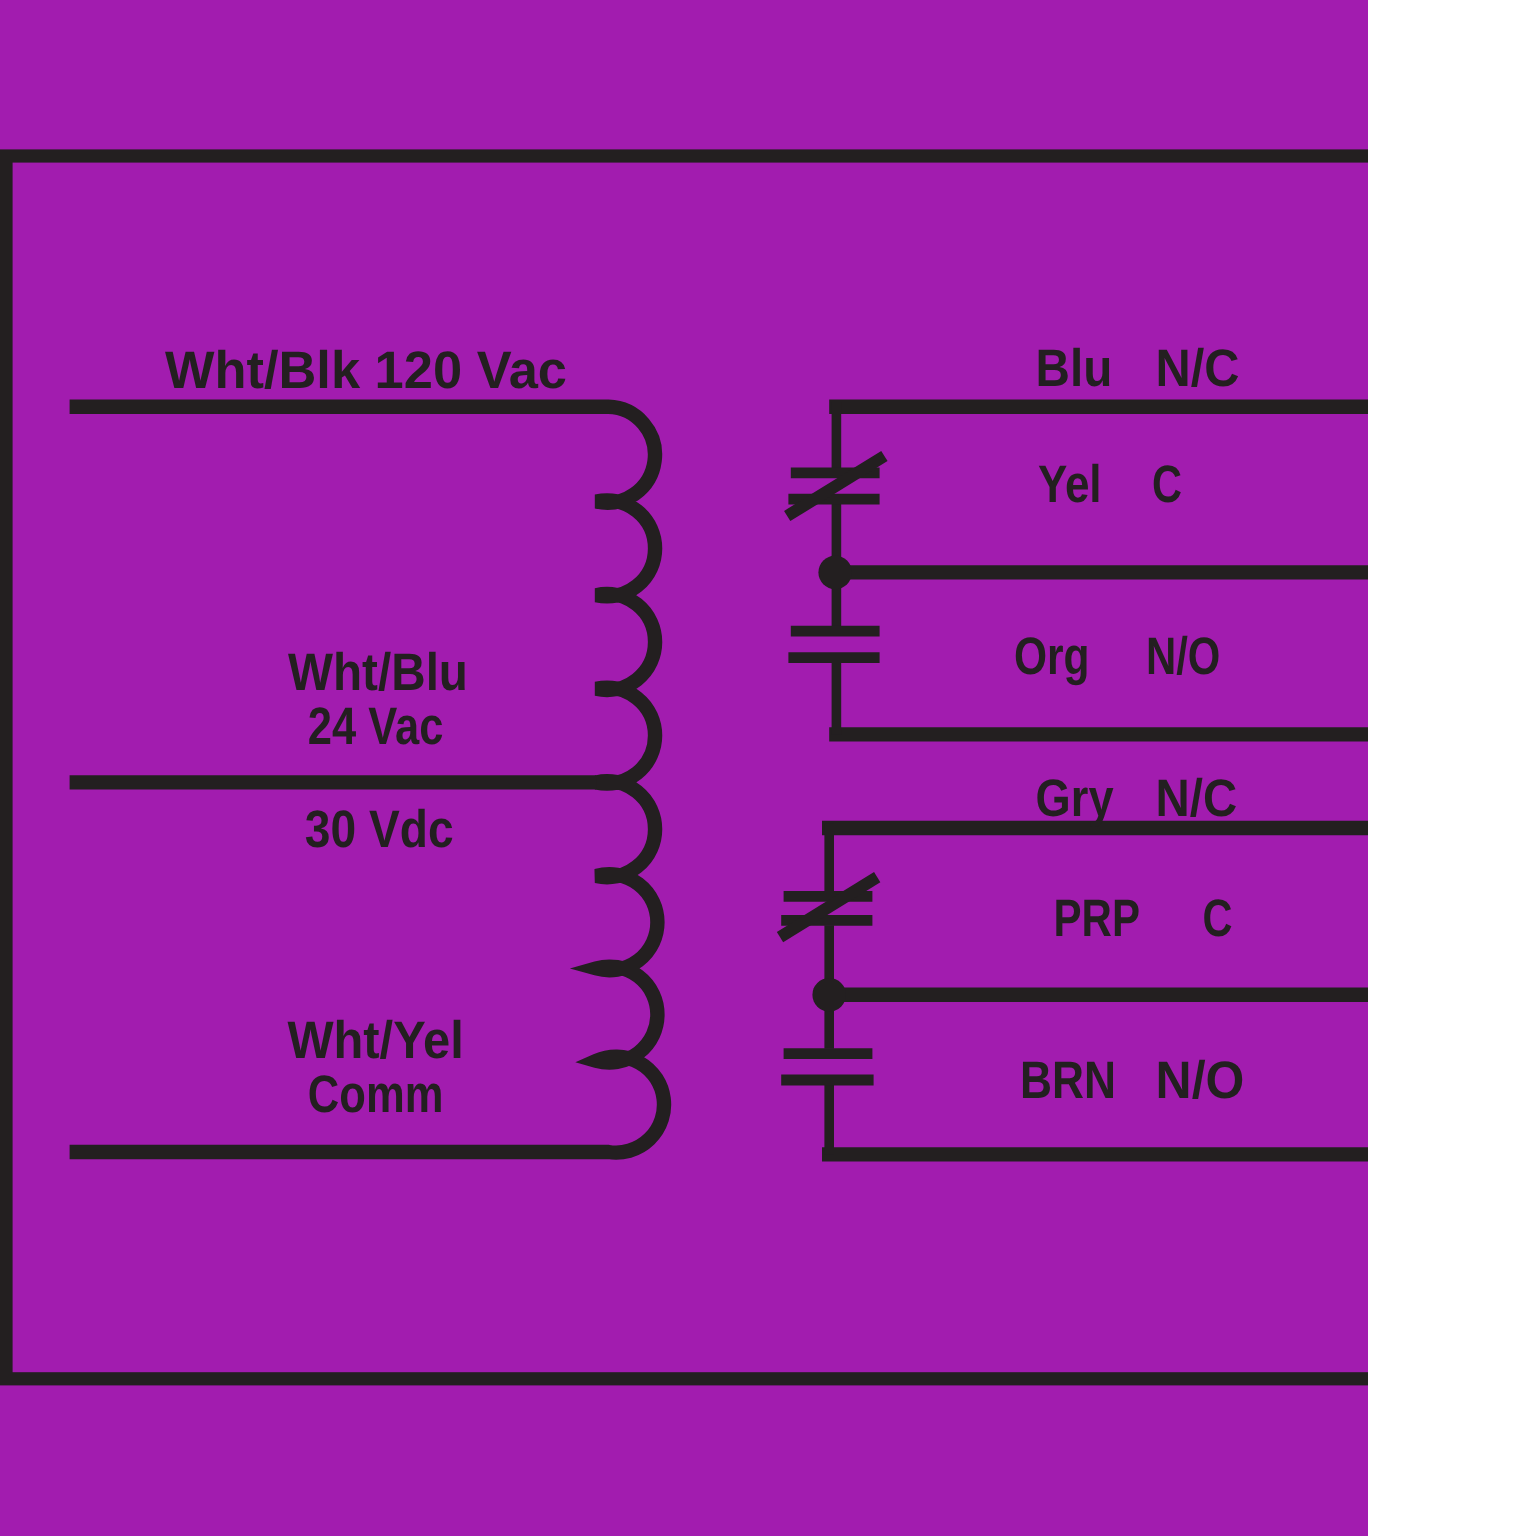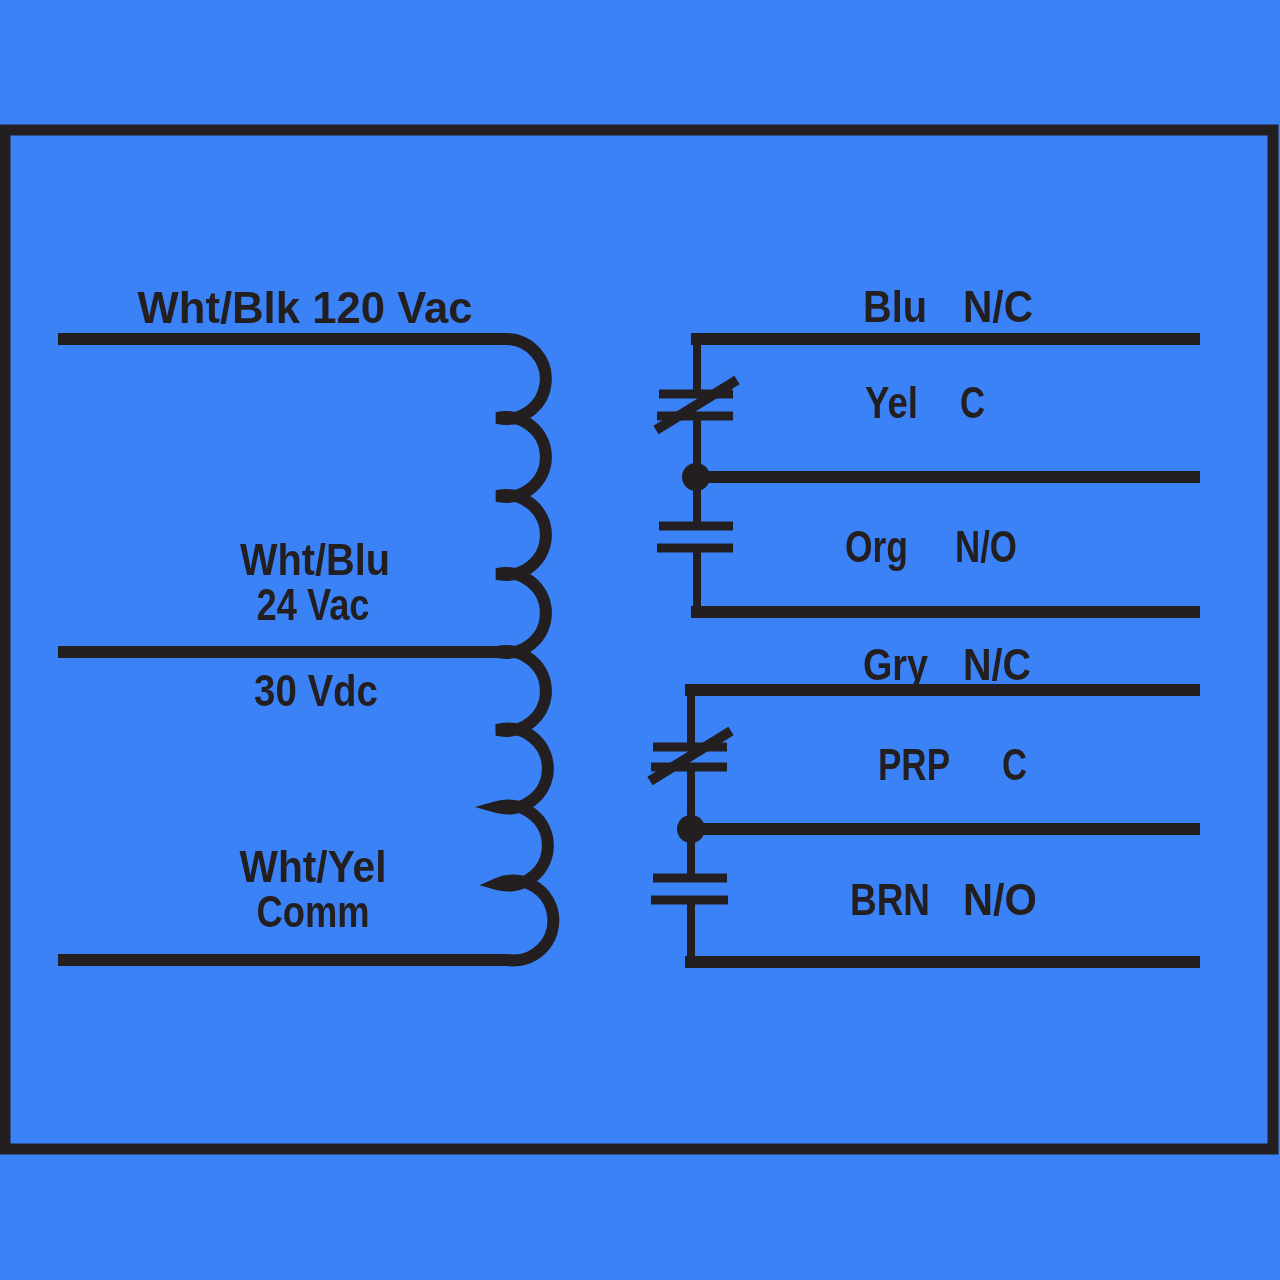--- a/index.html
+++ b/index.html
@@ -1,20 +1,20 @@
 <!DOCTYPE html>
 <html><head>
 <meta charset="utf-8">
 <style>
   html, body { margin: 0; padding: 0; background: #ffffff; }
   .page {
     position: relative;
-    width: 1280px;
+    width: 1140px;
     height: 1280px;
-    background: #3b82f6;
+    background: #a21caf;
     overflow: hidden;
   }
   svg { display: block; }
   svg text {
     font-family: "Liberation Sans", "DejaVu Sans", sans-serif;
     font-weight: bold;
     font-size: 44px;
     fill: #231f20;
   }
   .wire    { stroke: #231f20; stroke-width: 12; fill: none; }

